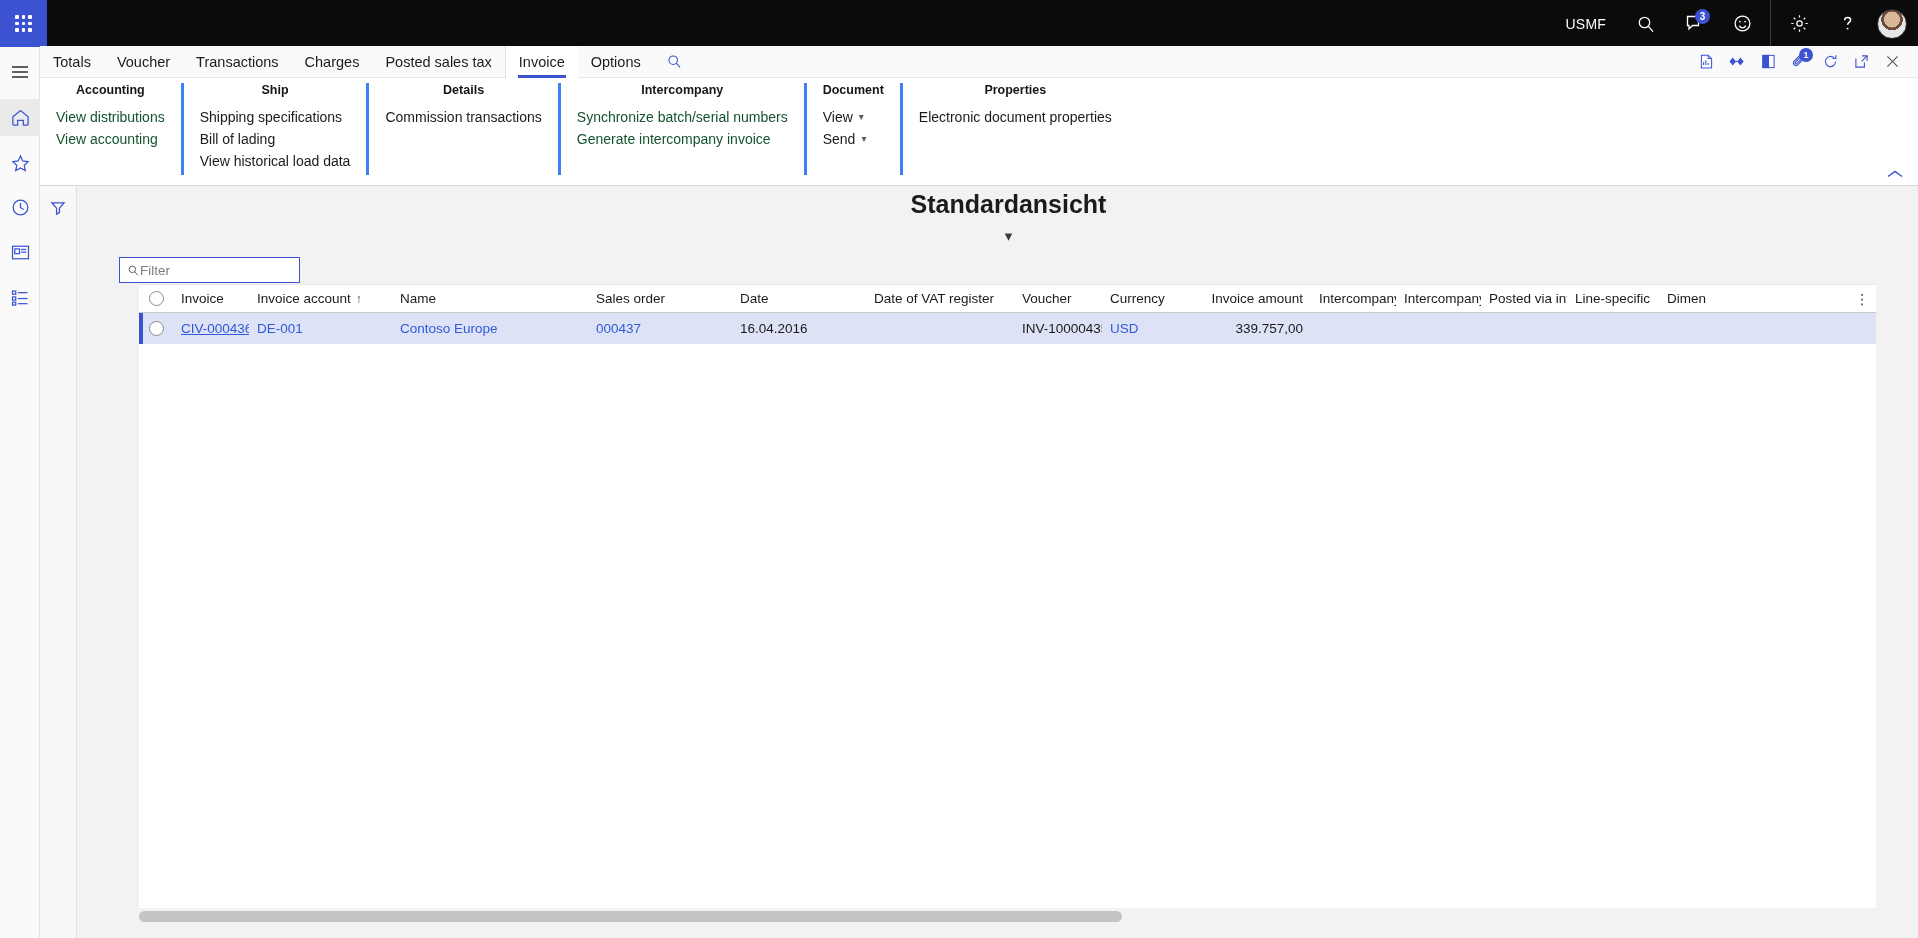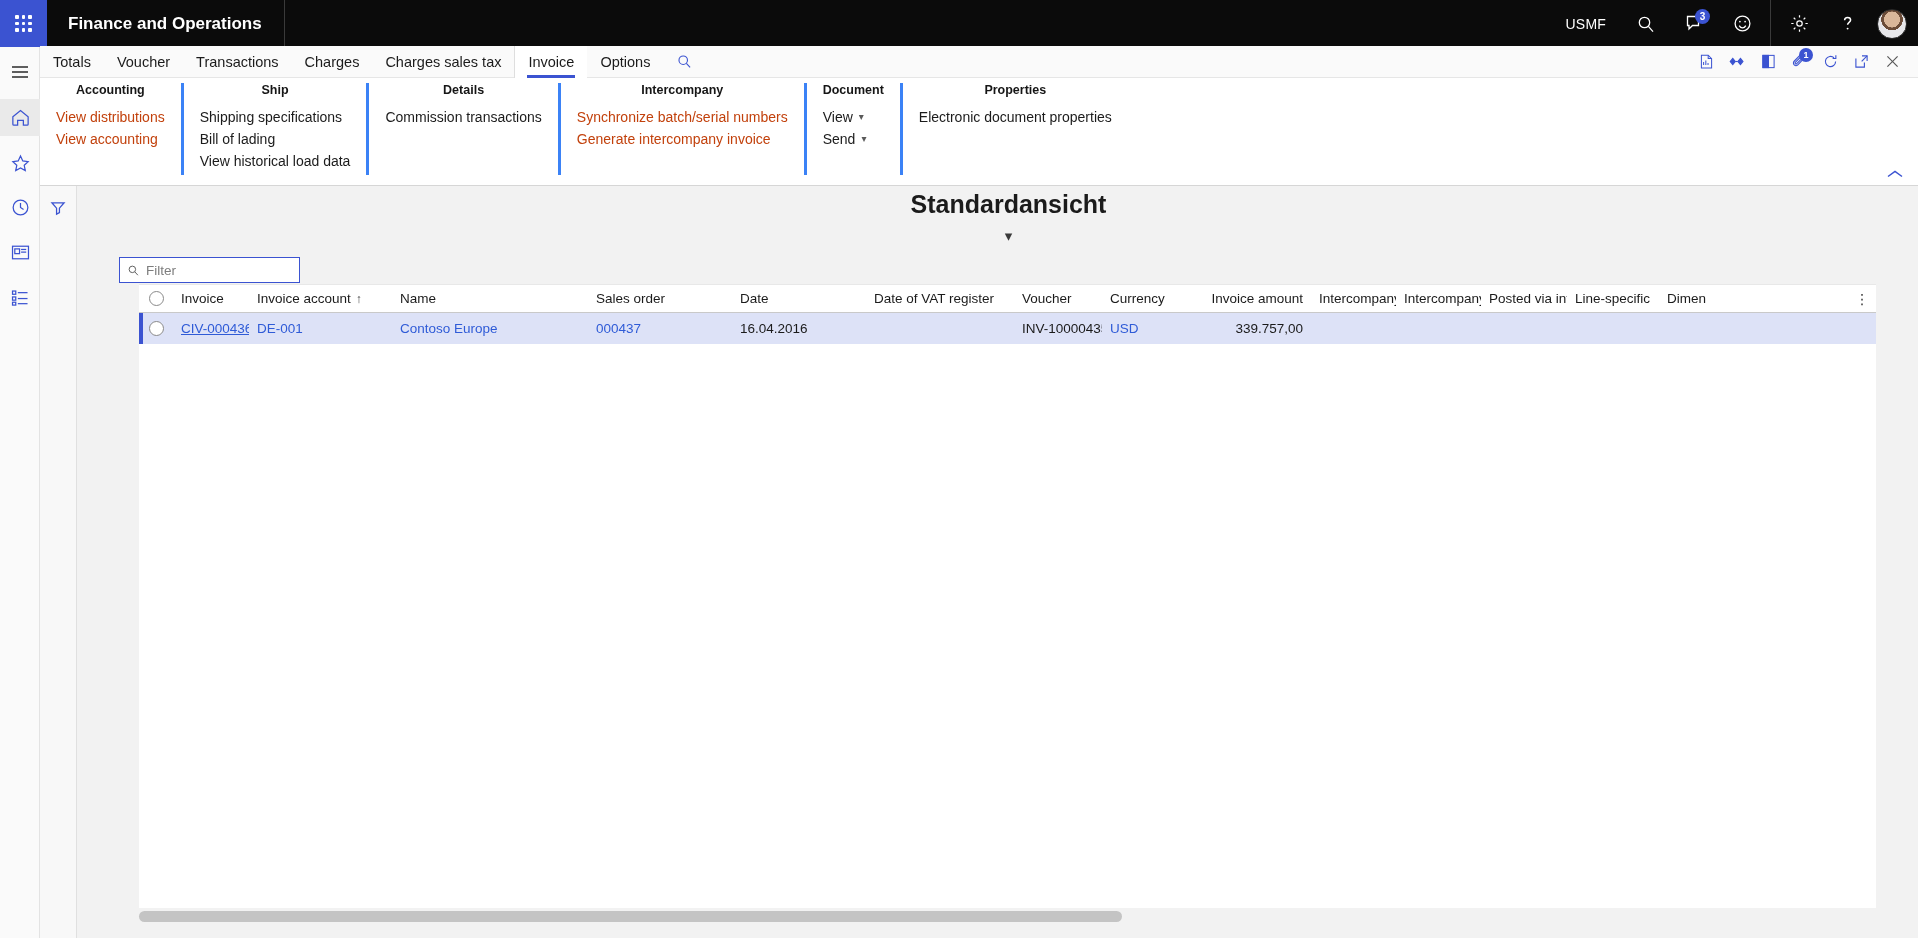--- a/index.html
+++ b/index.html
@@ -111,21 +111,21 @@
   .rib-group { position: relative; padding: 0 16px; min-height: 92px; }
   .rib-group + .rib-group { border-left: 3px solid #3b82f6; }
   .rib-title {
     font-size: 12.5px; font-weight: bold; color: #161616;
     text-align: center; margin-bottom: 9px; white-space: nowrap;
   }
   .rib-item {
     font-size: 14px; color: #1b1b1b; line-height: 22px; white-space: nowrap;
     cursor: pointer; display: flex; align-items: center; gap: 6px;
   }
-  .rib-item.disabled { color: #c2410c; cursor: default; }
+  .rib-item.disabled { color: #14532d; cursor: default; }
   .rib-item .caret { font-size: 10px; color: #5a5a5a; }
   .ribbon-collapse {
     position: absolute; right: 14px; bottom: 6px; color: #3b53d1;
     cursor: pointer; font-size: 13px;
   }
 
   
   .content {
     position: absolute; top: 186px; left: 40px; width: 1878px; height: 752px;
     background: #f2f2f2;
@@ -148,21 +148,21 @@
   .breadcrumb .divider { color: #9a9a9a; margin: 0 9px; }
   .viewtitle {
     font-size: 25px; font-weight: bold; color: #1b1b1b;
     padding: 4px 0 0 22px; display: flex; align-items: center; gap: 8px; cursor: pointer; flex-direction: column;
   }
   .viewtitle .chev { font-size: 15px; font-weight: normal; color: #3b3b3b; }
 
   .filterbox {
     margin: 12px 0 0 22px; width: 181px; height: 26px;
     border: 1px solid #3b53d1; background: #ffffff;
-    display: flex; align-items: center; padding: 0 7px; gap: 6px;
+    display: flex; align-items: center; padding: 0 7px; 
   }
   .filterbox input {
     border: 0; outline: none; font-size: 13.5px; color: #1b1b1b;
     font-family: "Liberation Sans", sans-serif; width: 100%; background: transparent;
   }
   .filterbox input::placeholder { color: #7d7d7d; }
 
   
   .gridwrap {
     position: absolute; top: 98px; left: 62px; width: 1737px; height: 624px;
@@ -220,21 +220,20 @@
         <i></i>
         <i></i>
         <i></i>
         <i></i>
         <i></i>
         <i></i>
         <i></i>
         <i></i>
     </div>
   </div>
-  <div class="app-title">Finance and Operations</div>
 
   <div class="topbar-right">
     <div class="company-id">USMF</div>
 
     <div class="tb-icon">
       <svg width="20" height="20" viewBox="0 0 20 20" fill="none" stroke="currentColor" stroke-width="1.3">
         <circle cx="8.5" cy="8.5" r="5.2"></circle>
           <line x1="12.4" y1="12.4" x2="17" y2="17.6"></line>
       </svg>
     </div>
@@ -317,21 +316,21 @@
         <line x1="8.2" y1="16.5" x2="18.4" y2="16.5"></line>
     </svg>
   </div>
 </div>
 
 <div class="tabbar">
   <div class="tab">Totals</div>
   <div class="tab">Voucher</div>
   <div class="tab">Transactions</div>
   <div class="tab">Charges</div>
-  <div class="tab">Charges sales tax</div>
+  <div class="tab">Posted sales tax</div>
   <div class="tab active sep-left">Invoice</div>
   <div class="tab">Options</div>
   <div class="tab-search">
     <svg width="17" height="17" viewBox="0 0 20 20" fill="none" stroke="currentColor" stroke-width="1.3">
       <circle cx="8.5" cy="8.5" r="5"></circle>
         <line x1="12.2" y1="12.2" x2="16.6" y2="17"></line>
     </svg>
   </div>
 
   <div class="cmd-right">

